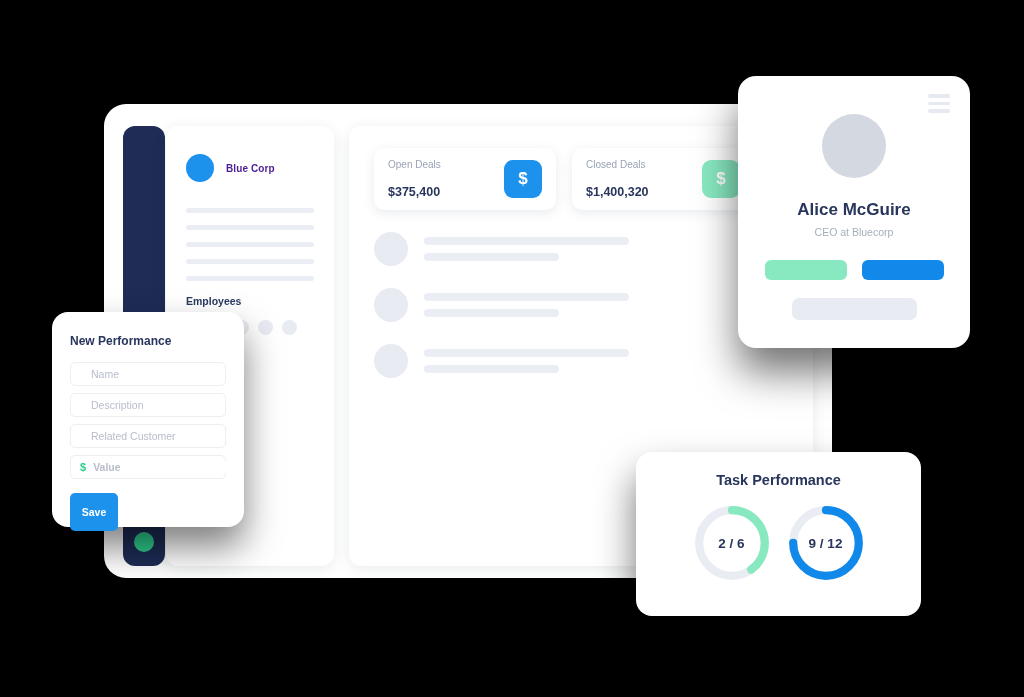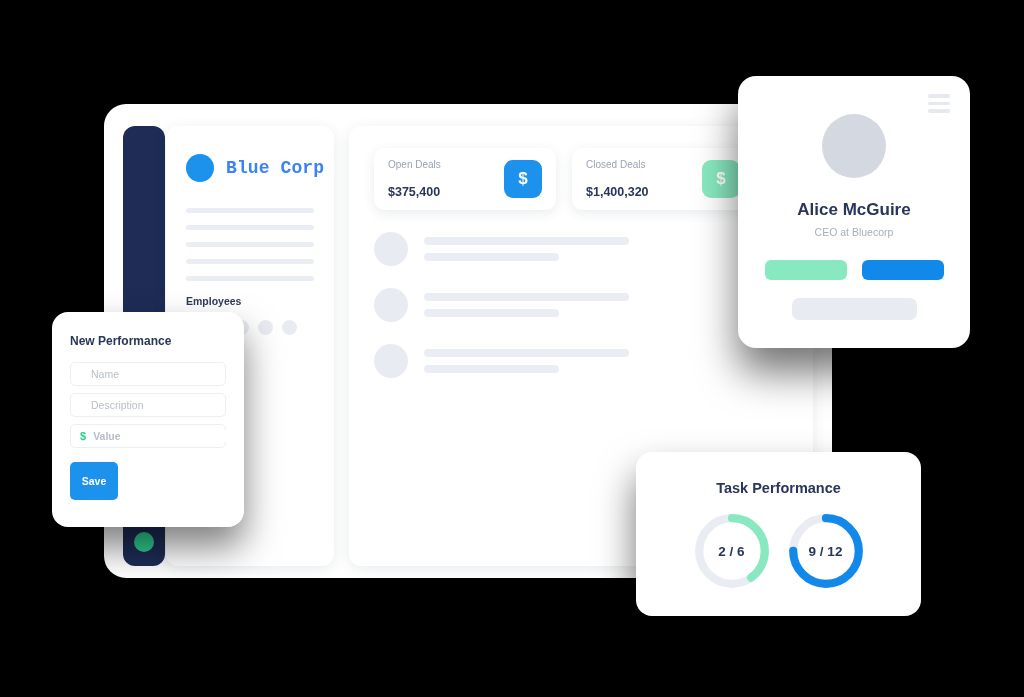--- a/index.html
+++ b/index.html
@@ -70,25 +70,24 @@
     gap: 12px;
     padding: 28px 0 0 20px;
   }
   #company-avatar {
     width: 28px; height: 28px;
     border-radius: 50%;
     background: #1d92ed;
     flex: 0 0 auto;
   }
   #company-name {
-    font-size: 18px;
-    font-weight: bold;
-    color: #3b82f6;
+    font-size: 10px;
+    font-weight: bold;
+    color: #4c1d95;
     letter-spacing: 0.1px;
-    font-family: Liberation Mono, monospace;
   }
 
   #company-skeleton {
     margin: 26px 0 0 20px;
     width: 128px;
   }
   #company-skeleton .sk-line {
     height: 5px;
     border-radius: 3px;
     background: #eaedf3;
@@ -376,21 +375,21 @@
     left: 636px;
     top: 452px;
     width: 285px;
     height: 164px;
     background: #ffffff;
     border-radius: 16px;
     box-shadow: 0 22px 38px rgba(0,0,0,0.55);
   }
   #task-title {
     text-align: center;
-    padding-top: 28px;
+    padding-top: 20px;
     font-size: 14.5px;
     font-weight: bold;
     color: #28355c;
   }
   #task-donuts {
     display: flex;
     justify-content: center;
     gap: 12px;
     margin-top: 14px;
   }
@@ -503,20 +502,21 @@
       <button class="profile-btn blue"></button>
     </div>
     <div id="profile-field"></div>
   </div>
 
   <div id="opportunity-card">
     <div id="opportunity-title">New Performance</div>
 
     <input class="opp-input" placeholder="Name" style="">
     <input class="opp-input" placeholder="Description" style="">
+    <input class="opp-input" placeholder="Related Customer" style="">
 
     <div id="opp-value-wrap">
       <span id="opp-currency">$</span>
       <input id="opp-value-input" placeholder="Value" style="">
     </div>
 
     <button id="opp-save-button">Save</button>
   </div>
 
   <div id="task-card">

